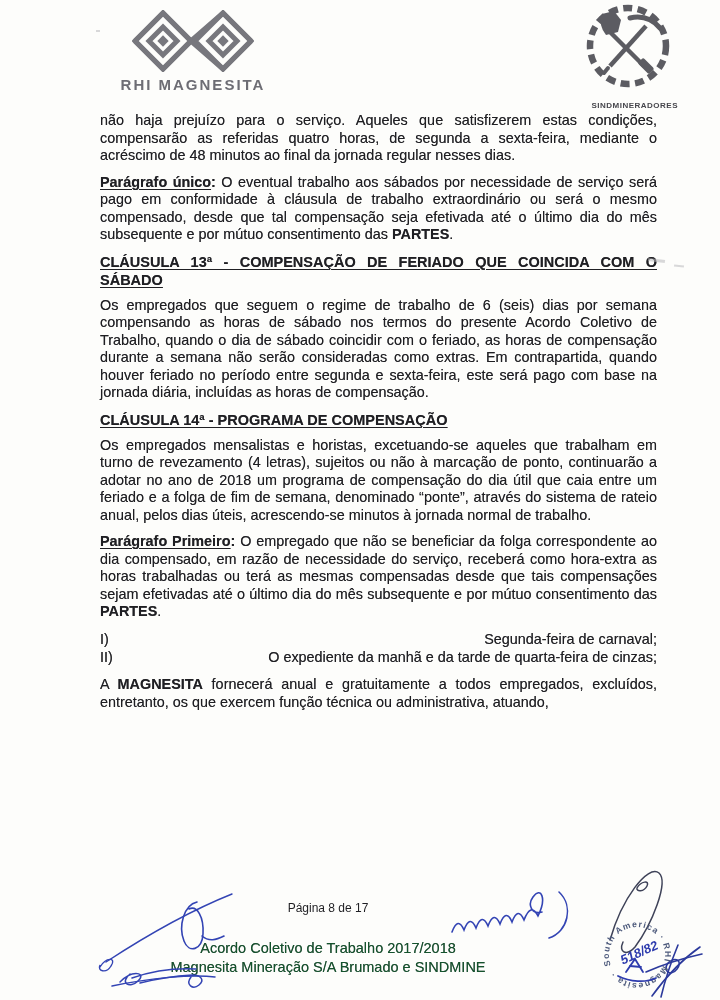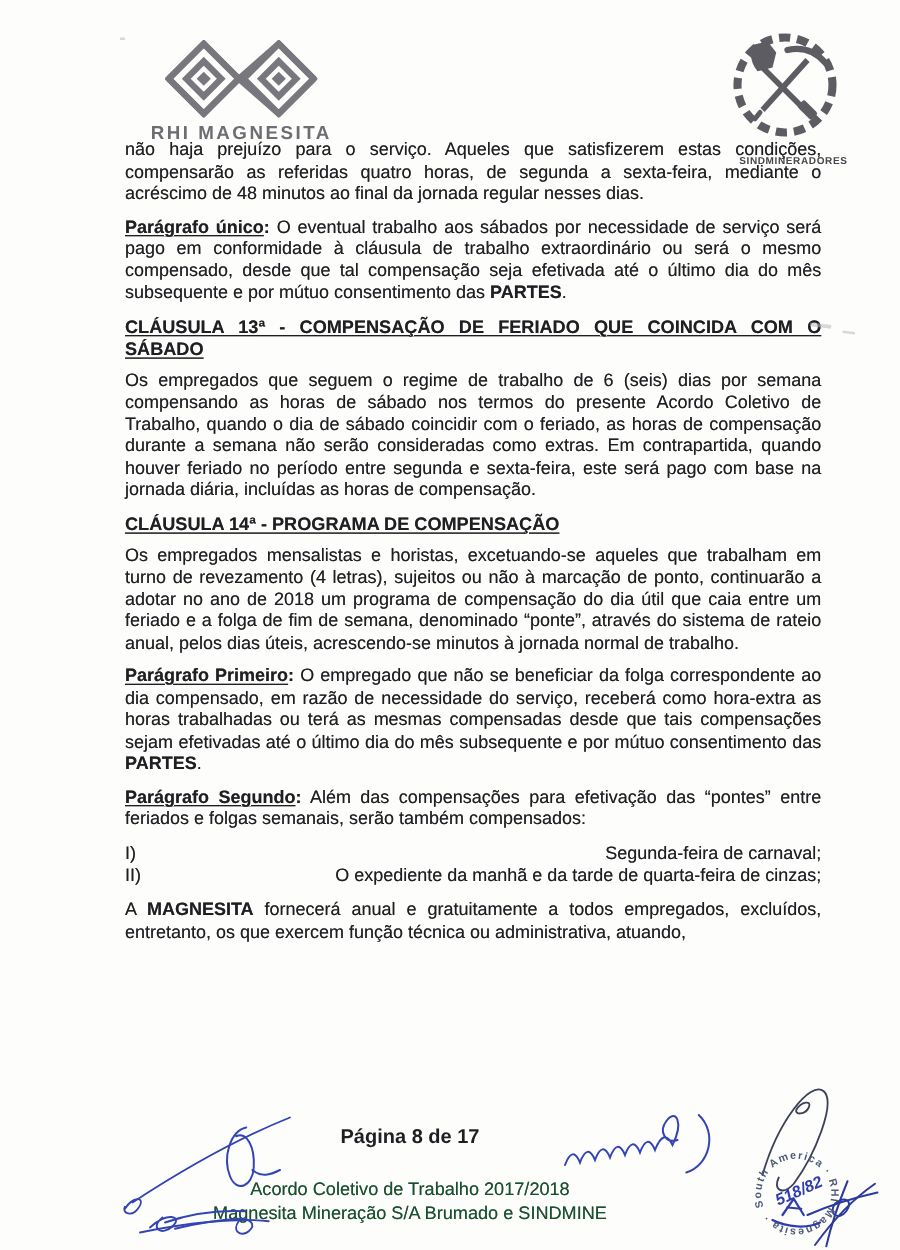--- a/index.html
+++ b/index.html
@@ -3,42 +3,42 @@
 <meta charset="utf-8">
 <style>
   html,body{margin:0;padding:0;background:#e8e8e6;}
   .page{
     position:relative;width:720px;height:1000px;margin:0 auto;
     background:#fdfdfb;overflow:hidden;
     font-family:"Liberation Sans","DejaVu Sans",sans-serif;
     color:#1f1f23;
   }
   
-  .header{position:absolute;top:26px;left:0;width:720px;height:100px;}
+  .header{position:absolute;top:4px;left:0;width:720px;height:100px;}
   .brand{position:absolute;left:118px;top:6px;width:150px;text-align:center;}
   .brand svg{display:block;margin:0 auto;}
   .brand-text{margin-top:4px;font-size:15px;font-weight:600;letter-spacing:2px;color:#6d6d74;
     filter:blur(.2px);}
   .union{position:absolute;right:42px;top:0;width:130px;text-align:right;}
   .union-caption{margin-top:1px;font-size:8px;font-weight:700;letter-spacing:.5px;color:#46464c;
     filter:blur(.45px);}
   
   .content{position:absolute;left:100px;top:112px;width:557px;
     text-shadow:0 0 .4px rgba(20,20,25,.6);}
   .content p{margin:0 0 9px;font-size:14.4px;line-height:17.5px;text-align:justify;}
   .content h2{margin:3px 0 8px;font-size:14.5px;line-height:18px;font-weight:700;text-align:justify;}
   .b{font-weight:700;}
   .u{text-decoration:underline;text-underline-offset:2px;text-decoration-thickness:1.4px;}
   .list{margin:0 0 9px;}
   .li{display:flex;font-size:14.4px;line-height:18.8px;}
   .li .num{width:31px;flex:none;}
   .li .txt{flex:1;text-align:right;}
   
   .footer{position:absolute;left:0;right:64px;top:901px;text-align:center;}
-  .footer .pg{font-size:16px;font-weight:700;margin:0 0 24px;}
+  .footer .pg{font-size:12px;font-weight:400;margin:0 0 24px;}
   .footer .t1,.footer .t2{font-size:14.5px;line-height:19px;color:#14532d;
     text-shadow:0 0 .4px rgba(20,20,25,.6);}
   
   .artifact{position:absolute;background:#b9b9bd;opacity:.55;}
   
   .ink{position:absolute;left:0;top:850px;pointer-events:none;}
   .stamp-ring{font-size:8.6px;letter-spacing:1.2px;fill:#4d5a7c;font-weight:600;}
   .stamp-hand{font-size:13px;fill:#2e3cae;font-style:italic;font-weight:600;}
 </style>
 </head>
@@ -81,21 +81,20 @@
   </div>
 
   <div class="content">
     <p><span>não haja prejuízo para o serviço. Aqueles que satisfizerem estas condições, compensarão as referidas quatro horas, de segunda a sexta-feira, mediante o acréscimo de 48 minutos ao final da jornada regular nesses dias.</span></p>
     <p><span class="b u">Parágrafo único</span><span class="b">:</span><span> O eventual trabalho aos sábados por necessidade de serviço será pago em conformidade à cláusula de trabalho extraordinário ou será o mesmo compensado, desde que tal compensação seja efetivada até o último dia do mês subsequente e por mútuo consentimento das </span><span class="b">PARTES</span><span>.</span></p>
     <h2><span class="b u">CLÁUSULA 13ª - COMPENSAÇÃO DE FERIADO QUE COINCIDA COM O SÁBADO</span></h2>
     <p><span>Os empregados que seguem o regime de trabalho de 6 (seis) dias por semana compensando as horas de sábado nos termos do presente Acordo Coletivo de Trabalho, quando o dia de sábado coincidir com o feriado, as horas de compensação durante a semana não serão consideradas como extras. Em contrapartida, quando houver feriado no período entre segunda e sexta-feira, este será pago com base na jornada diária, incluídas as horas de compensação.</span></p>
     <h2><span class="b u">CLÁUSULA 14ª - PROGRAMA DE COMPENSAÇÃO</span></h2>
     <p><span>Os empregados mensalistas e horistas, excetuando-se aqueles que trabalham em turno de revezamento (4 letras), sujeitos ou não à marcação de ponto, continuarão a adotar no ano de 2018 um programa de compensação do dia útil que caia entre um feriado e a folga de fim de semana, denominado “ponte”, através do sistema de rateio anual, pelos dias úteis, acrescendo-se minutos à jornada normal de trabalho.</span></p>
     <p><span class="b u">Parágrafo Primeiro</span><span class="b">:</span><span> O empregado que não se beneficiar da folga correspondente ao dia compensado, em razão de necessidade do serviço, receberá como hora-extra as horas trabalhadas ou terá as mesmas compensadas desde que tais compensações sejam efetivadas até o último dia do mês subsequente e por mútuo consentimento das </span><span class="b">PARTES</span><span>.</span></p>
-    <p><span class="b u">Parágrafo Segundo</span><span class="b">:</span><span> Além das compensações para efetivação das “pontes” entre feriados e folgas semanais, serão também compensados:</span></p>
     <div class="list">
       <div class="li">
         <span class="num">I)</span>
         <span class="txt">Segunda-feira de carnaval;</span>
       </div>
       <div class="li">
         <span class="num">II)</span>
         <span class="txt">O expediente da manhã e da tarde de quarta-feira de cinzas;</span>
       </div>
     </div>

